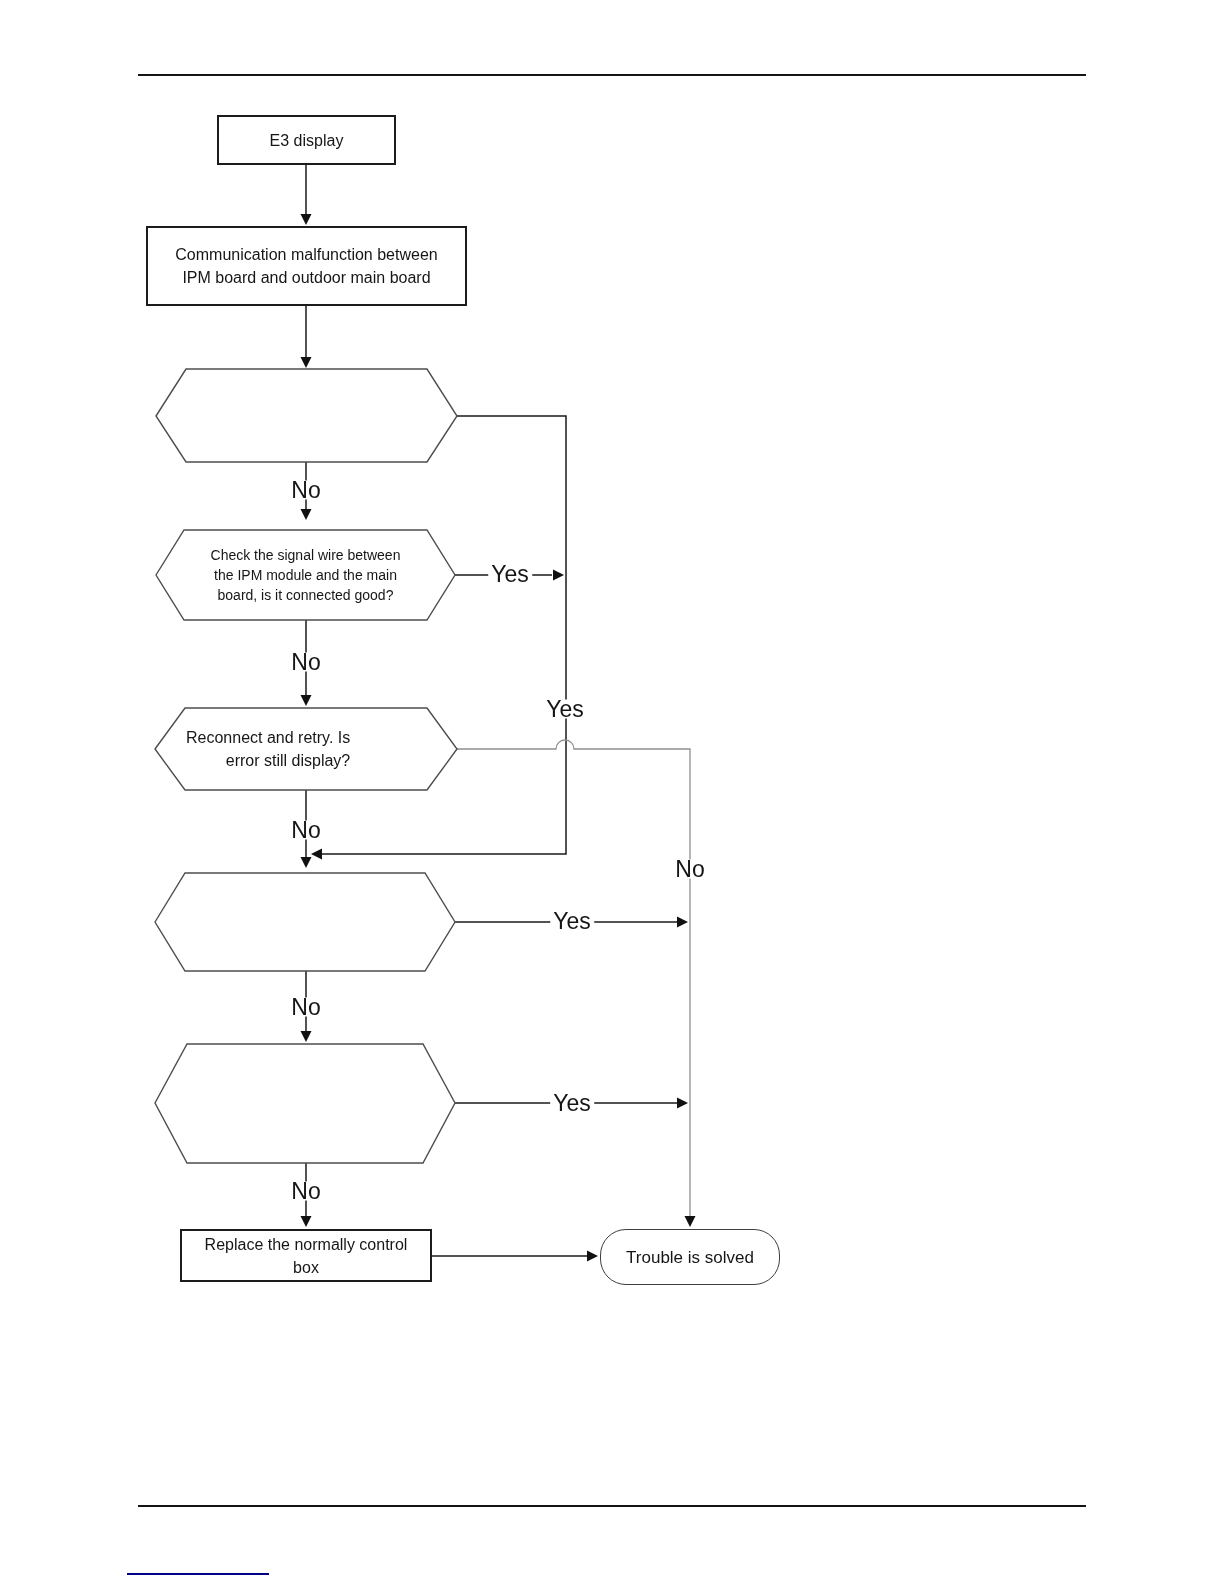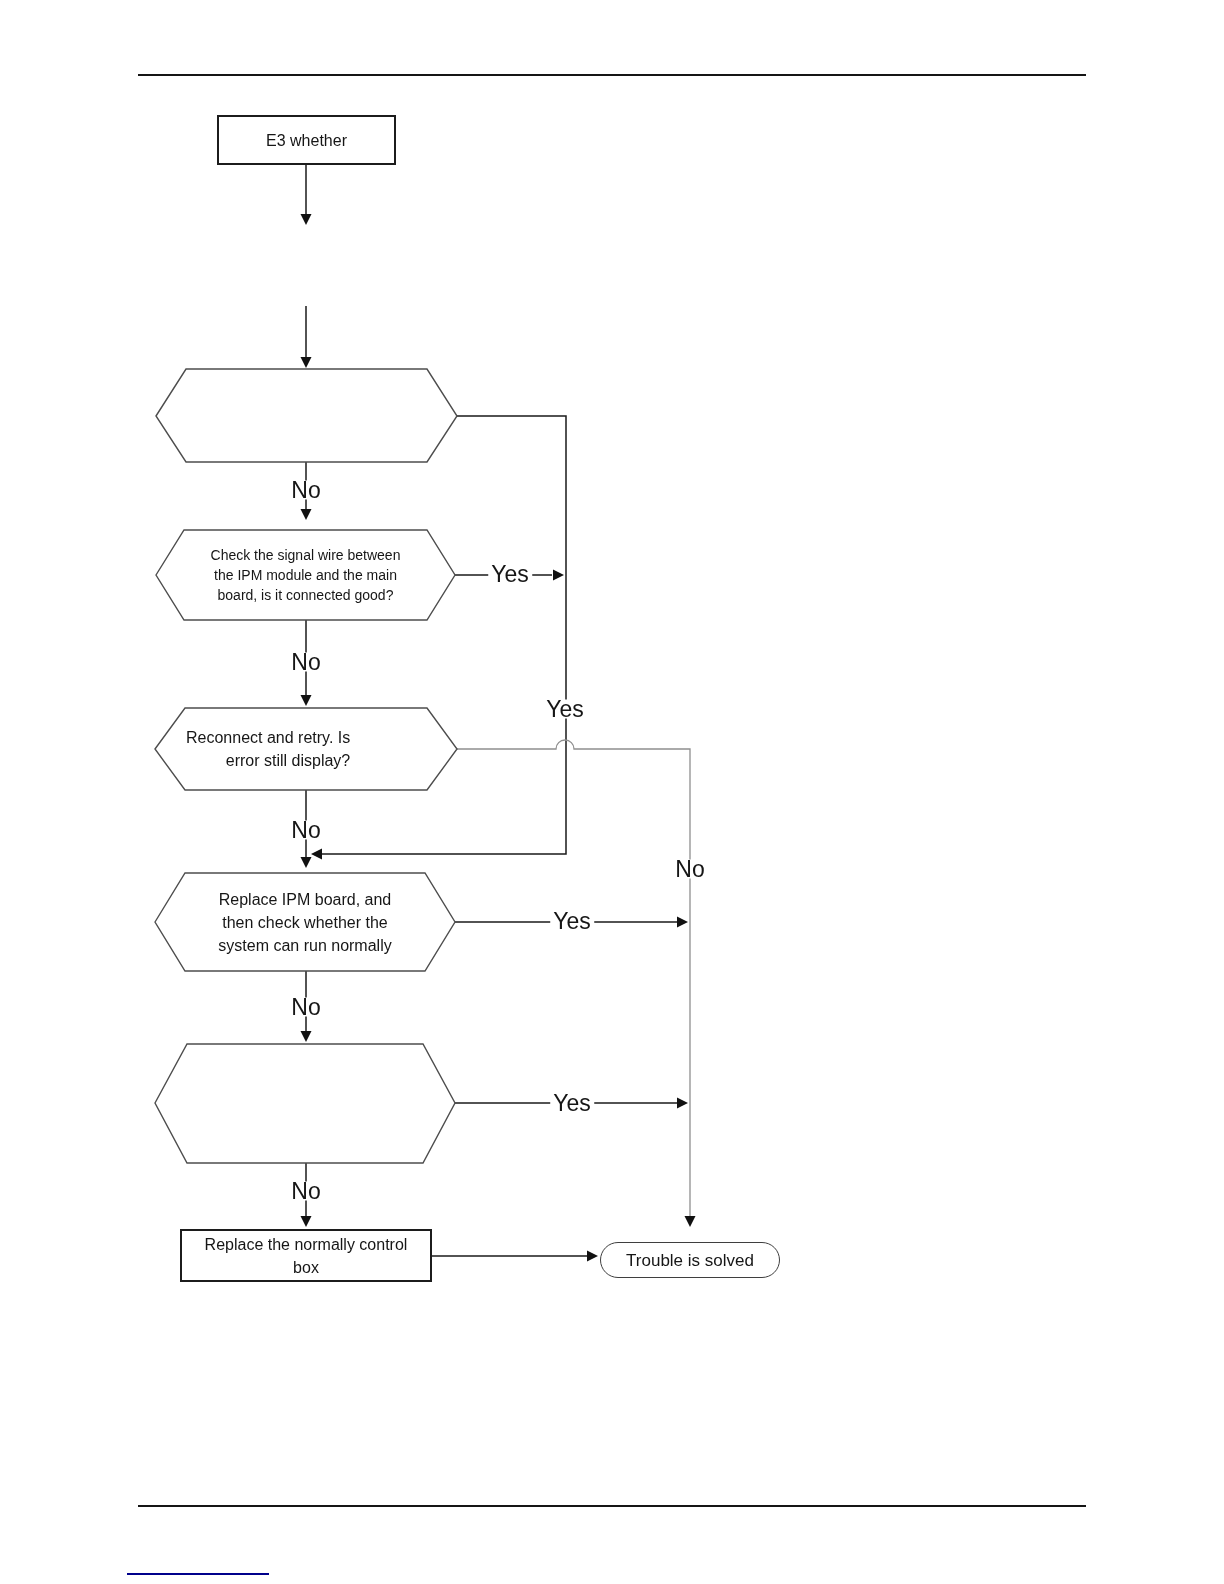--- a/index.html
+++ b/index.html
@@ -75,39 +75,38 @@
       <polygon points="300.5,1031 311.5,1031 306,1042"></polygon>
       <polygon points="300.5,1216 311.5,1216 306,1227"></polygon>
       <polygon points="553,569.5 553,580.5 564,575"></polygon>
       <polygon points="677,916.5 677,927.5 688,922"></polygon>
       <polygon points="677,1097.5 677,1108.5 688,1103"></polygon>
       <polygon points="684.5,1216 695.5,1216 690,1227"></polygon>
       <polygon points="587,1250.5 587,1261.5 598,1256"></polygon>
     </g>
   </svg>
 
-  <div class="node rect-border" style="left:217px;top:115px;width:179px;height:50px;">E3 whether</div>
+  <div class="node rect-border" style="left:217px;top:115px;width:179px;height:50px;">E3 display</div>
 
+  <div class="node rect-border" style="left:146px;top:226px;width:321px;height:80px;">Communication malfunction between
+IPM board and outdoor main board</div>
 
   <div class="node rect-border" style="left:180px;top:1229px;width:252px;height:53px;">Replace the normally control
 box</div>
 
-  <div class="node stadium" style="left:600px;top:1229px;width:180px;height:36px;margin-top:13px;">Trouble is solved</div>
+  <div class="node stadium" style="left:600px;top:1229px;width:180px;height:56px;">Trouble is solved</div>
 
 
   <div class="node hex-text small" style="left:156px;top:532px;width:299px;height:86px;">Check the signal wire between
 the IPM module and the main
 board, is it connected good?</div>
 
   <div class="node hex-text left" style="left:186px;top:710px;width:240px;height:78px;">Reconnect and retry. Is
 error still display?</div>
 
-  <div class="node hex-text" style="left:155px;top:875px;width:300px;height:94px;">Replace IPM board, and
-then check whether the
-system can run normally</div>
 
 
   <div class="edge-label" style="left:306px;top:490px;">No</div>
   <div class="edge-label" style="left:306px;top:662px;">No</div>
   <div class="edge-label" style="left:306px;top:830px;">No</div>
   <div class="edge-label" style="left:306px;top:1007px;">No</div>
   <div class="edge-label" style="left:306px;top:1191px;">No</div>
   <div class="edge-label" style="left:690px;top:869px;">No</div>
   <div class="edge-label" style="left:510px;top:574px;">Yes</div>
   <div class="edge-label" style="left:565px;top:709px;">Yes</div>

